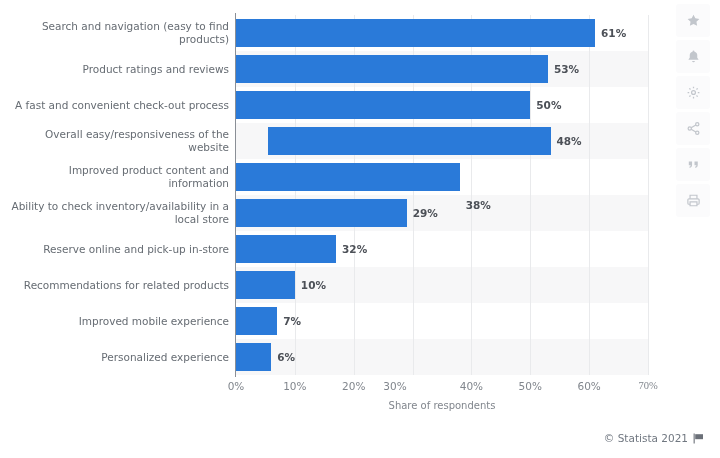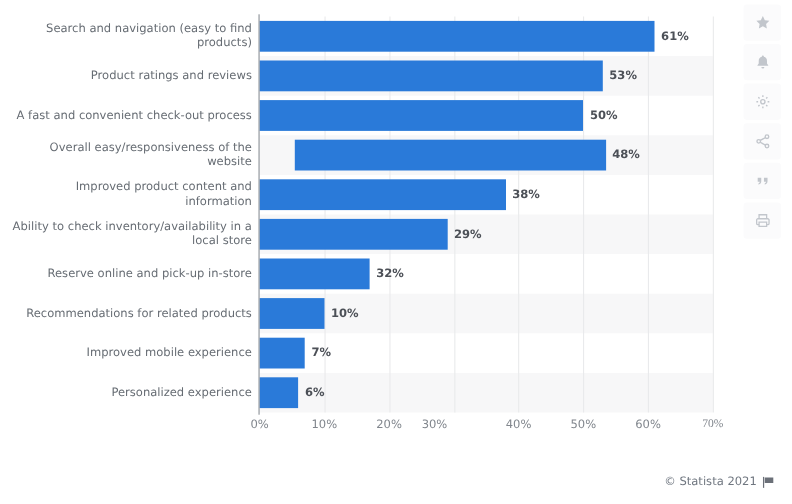--- a/index.html
+++ b/index.html
@@ -183,21 +183,21 @@
         <div class="bar-row" style="top: 72px;">
           <div class="bar" title="A fast and convenient check-out process: 50%" style="width: 294.286px; background: rgb(42, 122, 217);"></div>
           <div class="bar-value" style="left: 294.286px; color: rgb(76, 80, 87);">50%</div>
         </div>
         <div class="bar-row" style="top: 108px; margin-left: 32px;">
           <div class="bar" title="Overall speed/responsiveness of the website: 48%" style="width: 282.514px; background: rgb(42, 122, 217);"></div>
           <div class="bar-value" style="left: 282.514px; color: rgb(76, 80, 87);">48%</div>
         </div>
         <div class="bar-row" style="top: 144px;">
           <div class="bar" title="Improved product content and information: 38%" style="width: 223.657px; background: rgb(42, 122, 217);"></div>
-          <div class="bar-value" style="left: 223.657px; color: rgb(76, 80, 87);">38%</div>
+          <div class="bar-value" style="left: 223.657px; color: rgb(76, 80, 87); margin-top: 28px;">38%</div>
         </div>
         <div class="bar-row" style="top: 180px;">
           <div class="bar" title="Ability to check inventory/availability in a local store: 29%" style="width: 170.686px; background: rgb(42, 122, 217);"></div>
           <div class="bar-value" style="left: 170.686px; color: rgb(76, 80, 87);">29%</div>
         </div>
         <div class="bar-row" style="top: 216px;">
           <div class="bar" title="Reserve online and pick-up in-store: 17%" style="width: 100.057px; background: rgb(42, 122, 217);"></div>
           <div class="bar-value" style="left: 100.057px; color: rgb(76, 80, 87);">32%</div>
         </div>
         <div class="bar-row" style="top: 252px;">
@@ -238,20 +238,21 @@
       <div class="xtick" style="left: 236px;">0%</div>
       <div class="xtick" style="left: 294.857px;">10%</div>
       <div class="xtick" style="left: 353.714px;">20%</div>
       <div class="xtick" style="left: 395px;">30%</div>
       <div class="xtick" style="left: 471.429px;">40%</div>
       <div class="xtick" style="left: 530.286px;">50%</div>
       <div class="xtick" style="left: 589.143px;">60%</div>
       <div class="xtick" style="left: 648px; font-family: Liberation Serif, serif;">70%</div>
     </div>
 
+  <div id="xaxis-title">Share of respondents</div>
 
   <div id="footer">
     <span>© Statista 2021</span>
     <span class="flag">
       <svg width="11" height="11" viewBox="0 0 11 11" aria-hidden="true">
         <rect x="0.6" y="0.5" width="1.1" height="10" fill="#6b7078"></rect>
         <path d="M2.2 1.2 H10 V6.2 H2.2 Z" fill="#6b7078"></path>
       </svg>
     </span>
   </div>

